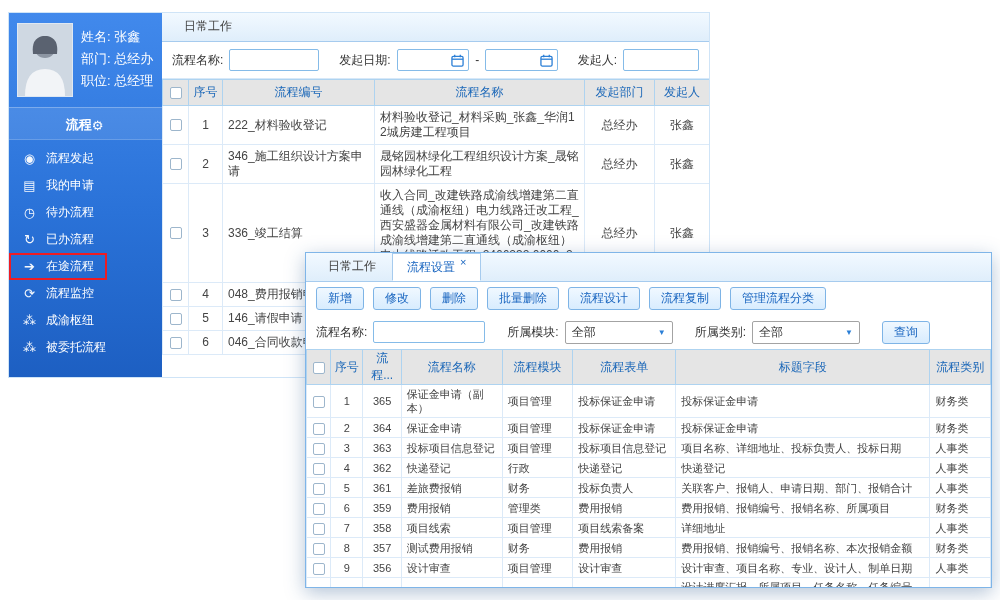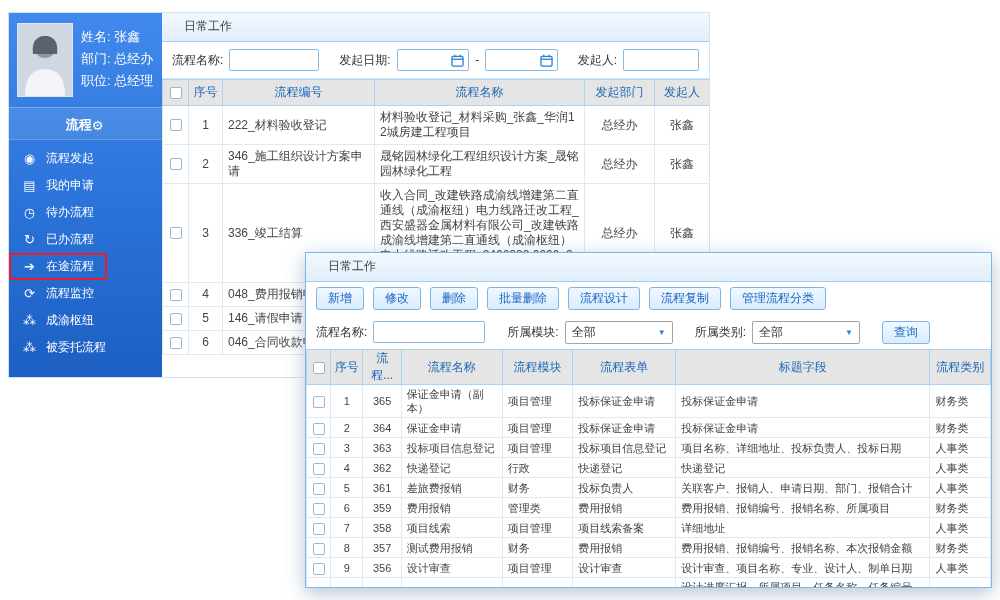--- a/index.html
+++ b/index.html
@@ -212,20 +212,21 @@
               <td class="c-center"></td>
             </tr>
           </tbody>
       </table>
     </section>
   </div>
 
   <div class="window w2">
     <div class="tabbar">
         <div class="tab"><span>日常工作</span></div>
+        <div class="tab active"><span>流程设置</span><span class="tclose">×</span></div>
       </div>
     <div class="toolbar">
         <button class="btn">新增</button>
         <button class="btn">修改</button>
         <button class="btn">删除</button>
         <button class="btn">批量删除</button>
         <button class="btn">流程设计</button>
         <button class="btn">流程复制</button>
         <button class="btn">管理流程分类</button>
       </div>

